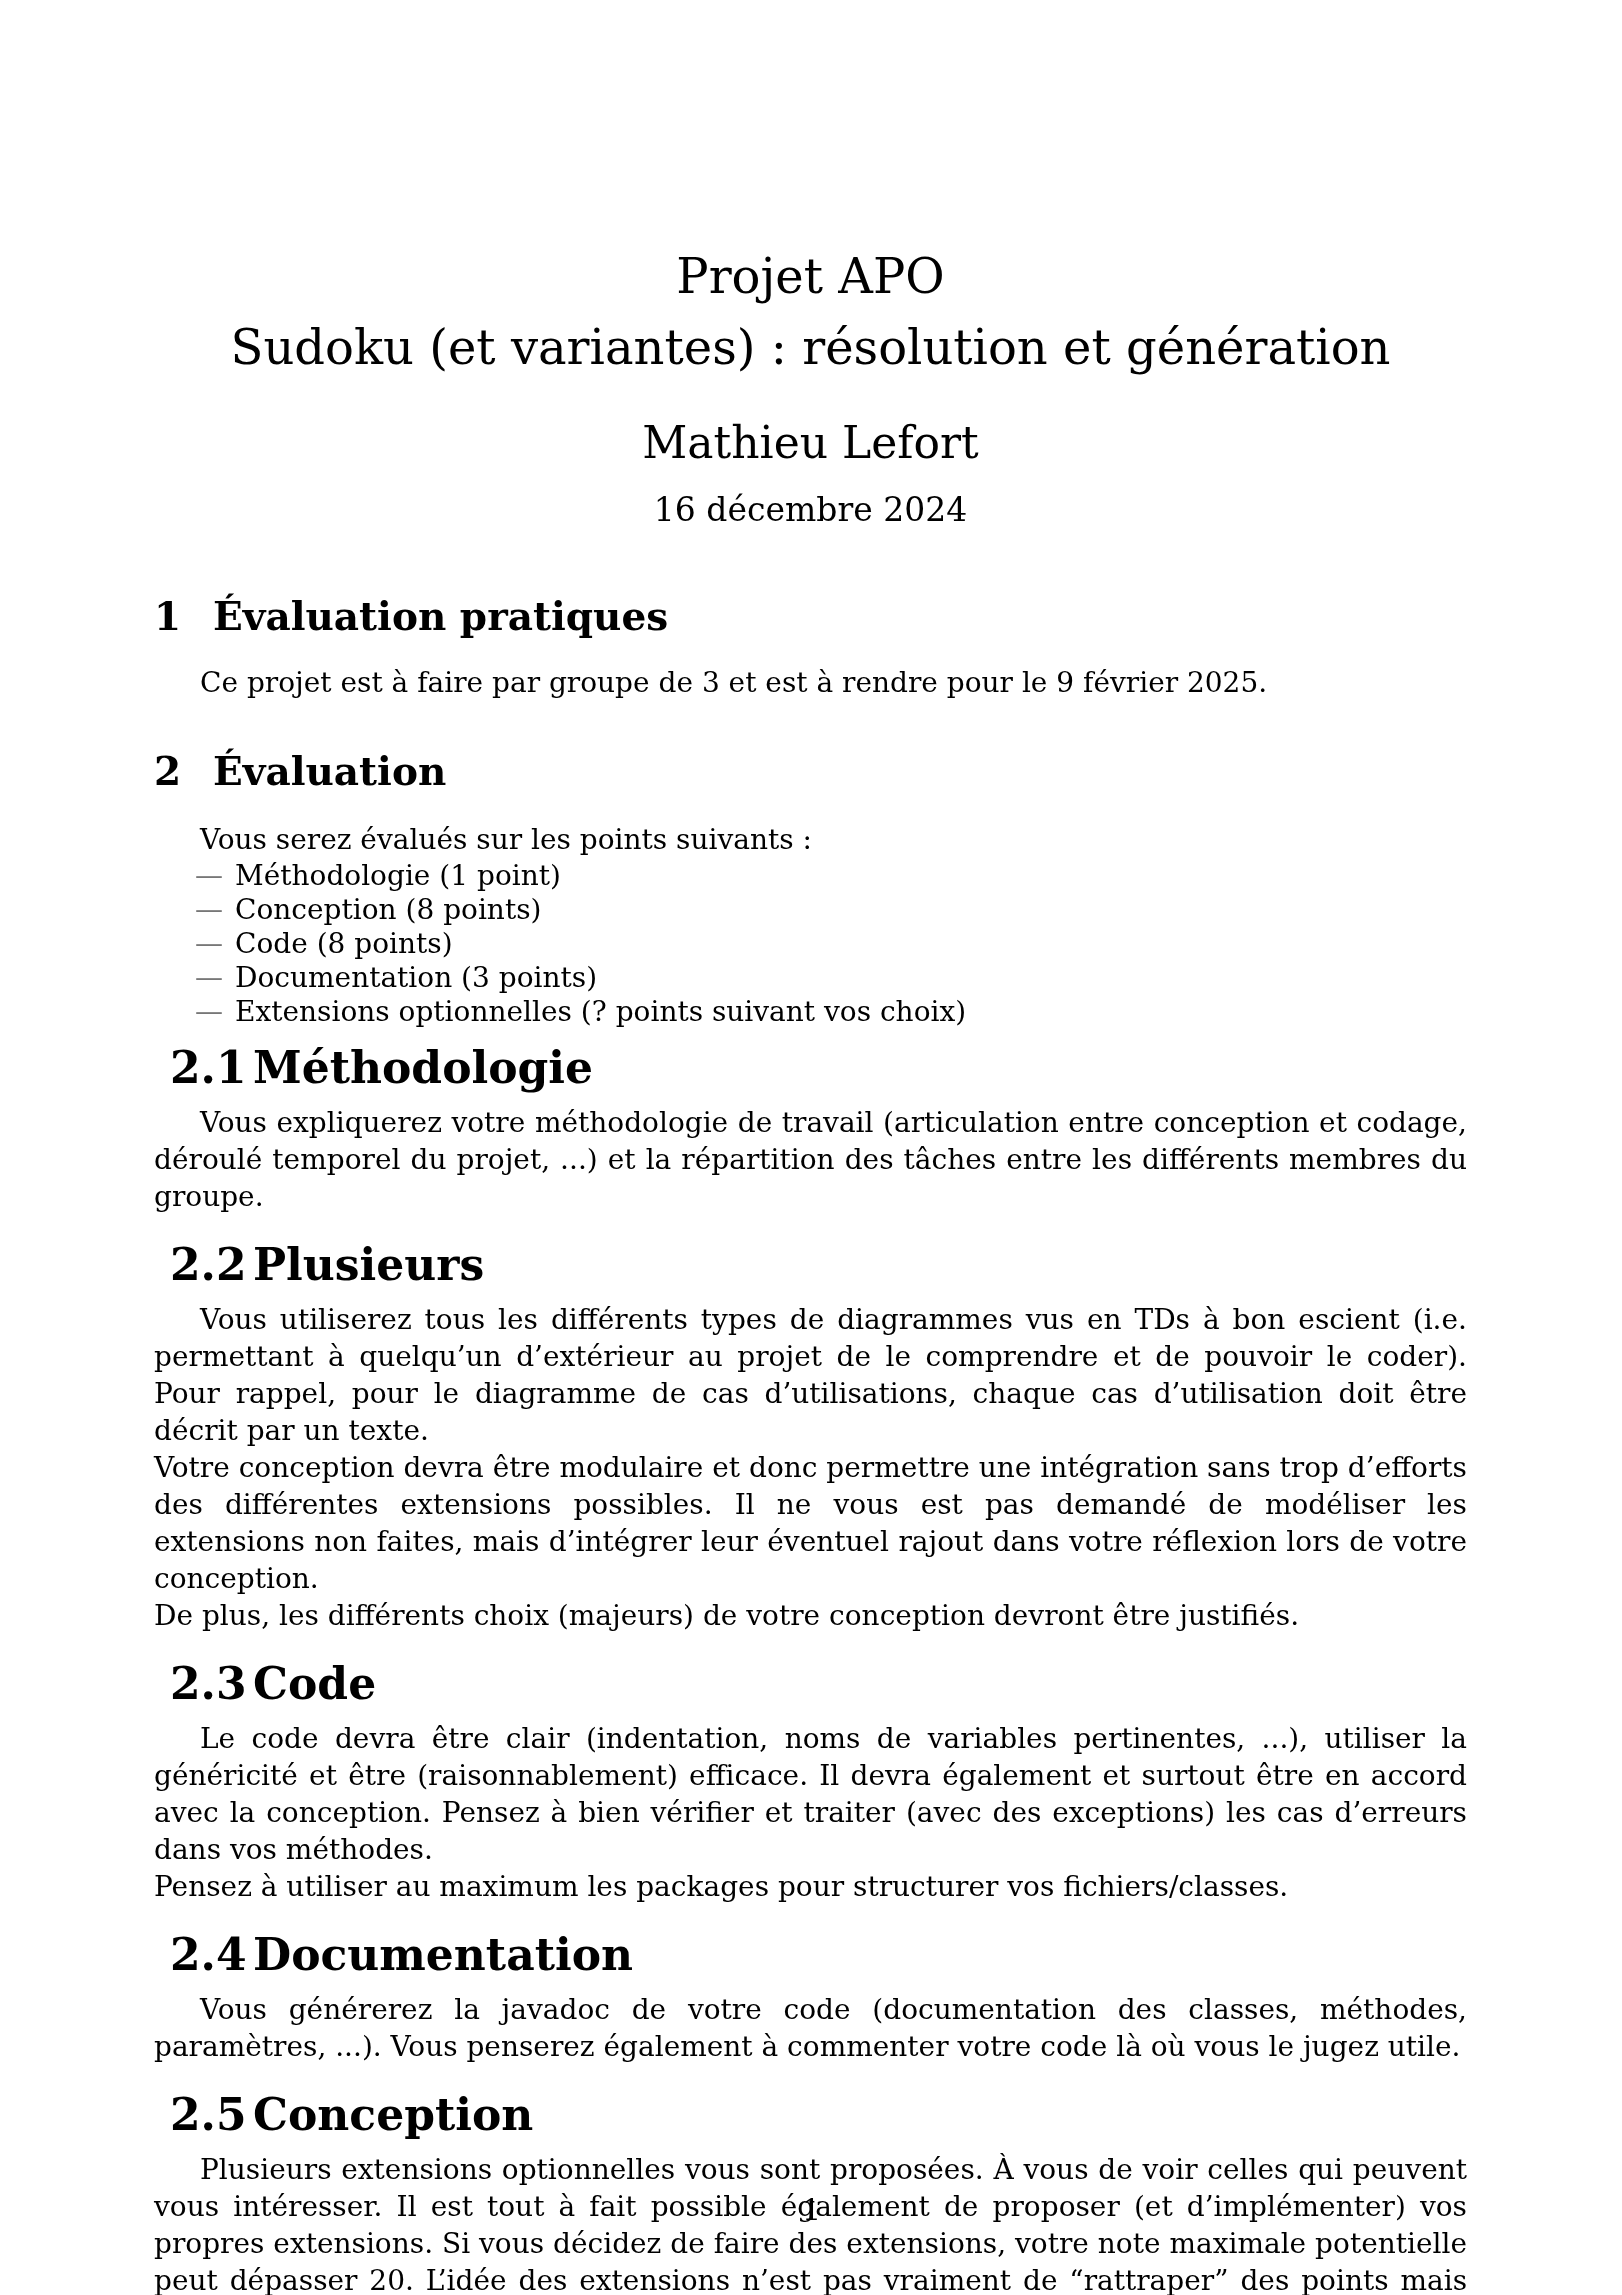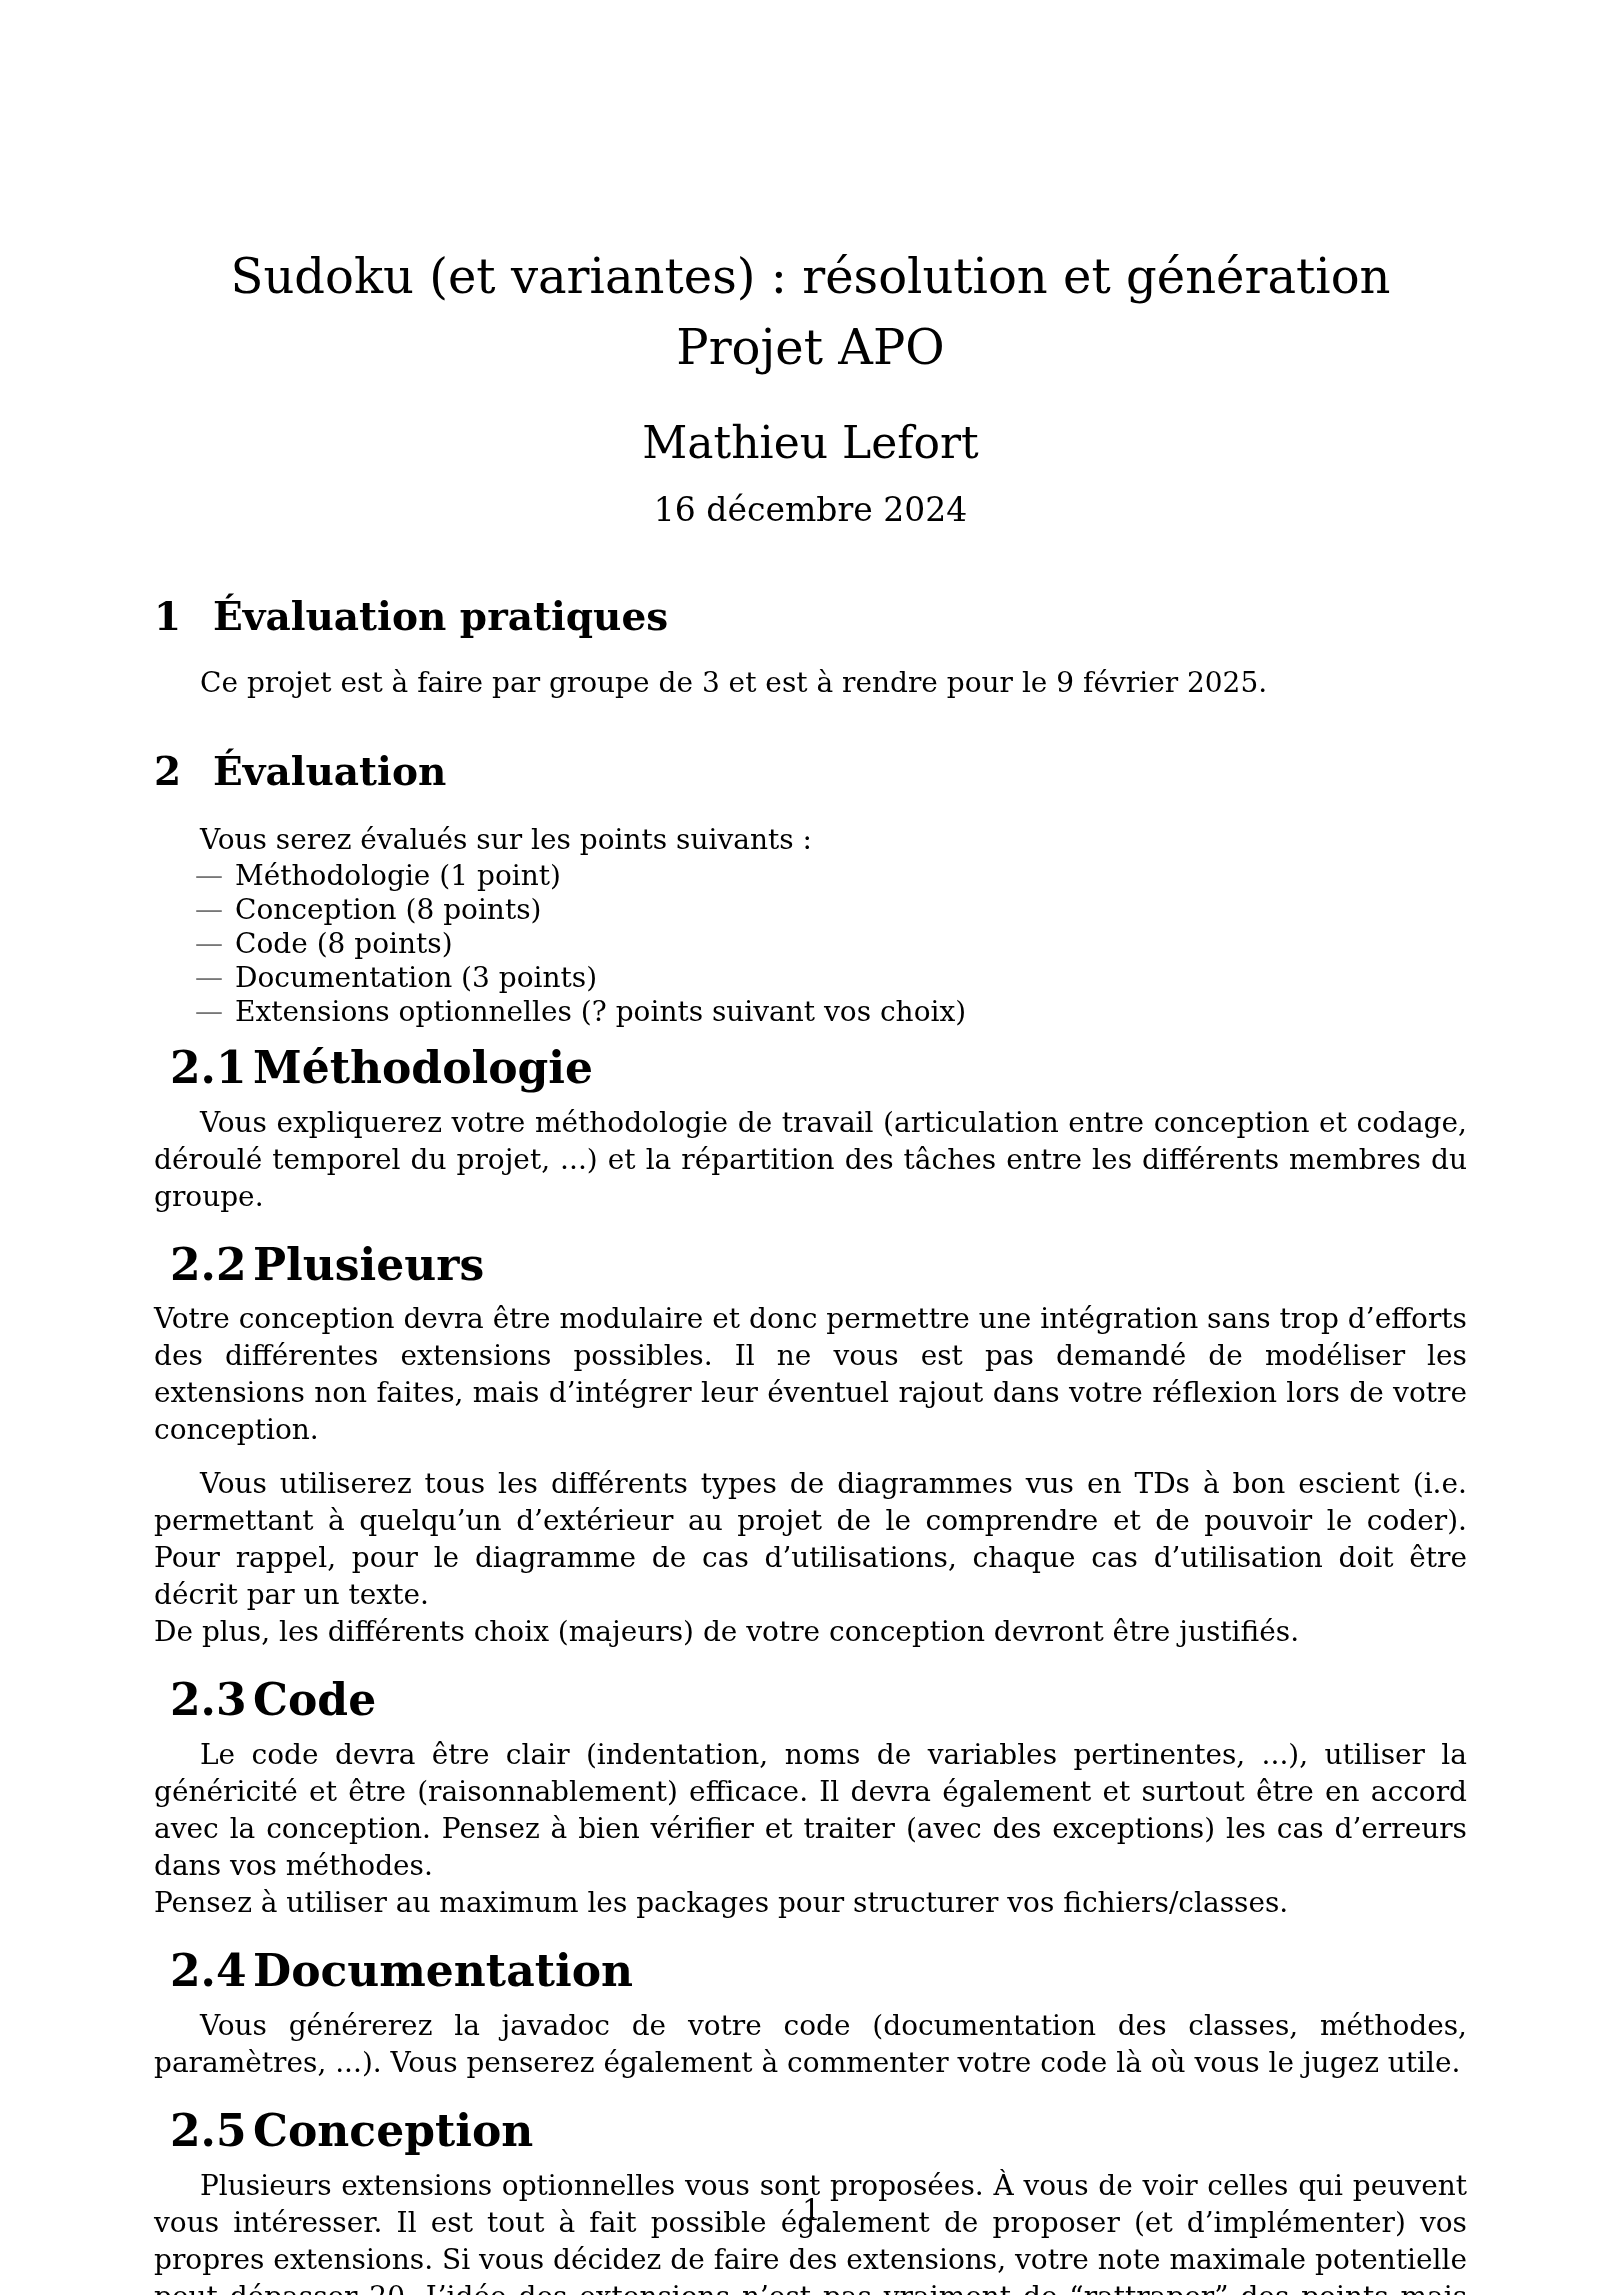--- a/index.html
+++ b/index.html
@@ -96,22 +96,22 @@
     line-height: 34px;
   }
 </style>
 </head>
 <body>
 
 <div class="page">
   <div class="content">
 
     <div class="doc-title">
+      <div>Projet APO</div>
       <div>Sudoku (et variantes) : résolution et génération</div>
-      <div>Projet APO</div>
     </div>
 
     <div class="doc-author">Mathieu Lefort</div>
     <div class="doc-date">16 décembre 2024</div>
 
     <h2 class="sec sec-first">
       <span class="sec-num">1</span><span>Évaluation pratiques</span>
     </h2>
     <p class="par indent par-after-h2">Ce projet est à faire par groupe de 3 et est à rendre pour le 9 février 2025.</p>
 
@@ -144,22 +144,22 @@
     </div>
 
     <h3 class="subsec subsec-after-list">
       <span class="subsec-num">2.1</span><span>Méthodologie</span>
     </h3>
     <p class="par indent par-first">Vous expliquerez votre méthodologie de travail (articulation entre conception et codage, déroulé temporel du projet, ...) et la répartition des tâches entre les différents membres du groupe.</p>
 
     <h3 class="subsec">
       <span class="subsec-num">2.2</span><span>Plusieurs</span>
     </h3>
+    <p class="par indent par-first">Vous utiliserez tous les différents types de diagrammes vus en TDs à bon escient (i.e. permettant à quelqu’un d’extérieur au projet de le comprendre et de pouvoir le coder). Pour rappel, pour le diagramme de cas d’utilisations, chaque cas d’utilisation doit être décrit par un texte.</p>
     <p class="par">Votre conception devra être modulaire et donc permettre une intégration sans trop d’efforts des différentes extensions possibles. Il ne vous est pas demandé de modéliser les extensions non faites, mais d’intégrer leur éventuel rajout dans votre réflexion lors de votre conception.</p>
-    <p class="par indent par-first">Vous utiliserez tous les différents types de diagrammes vus en TDs à bon escient (i.e. permettant à quelqu’un d’extérieur au projet de le comprendre et de pouvoir le coder). Pour rappel, pour le diagramme de cas d’utilisations, chaque cas d’utilisation doit être décrit par un texte.</p>
     <p class="par">De plus, les différents choix (majeurs) de votre conception devront être justifiés.</p>
 
     <h3 class="subsec">
       <span class="subsec-num">2.3</span><span>Code</span>
     </h3>
     <p class="par indent par-first">Le code devra être clair (indentation, noms de variables pertinentes, ...), utiliser la généricité et être (raisonnablement) efficace. Il devra également et surtout être en accord avec la conception. Pensez à bien vérifier et traiter (avec des exceptions) les cas d’erreurs dans vos méthodes.</p>
     <p class="par">Pensez à utiliser au maximum les packages pour structurer vos fichiers/classes.</p>
 
     <h3 class="subsec">
       <span class="subsec-num">2.4</span><span>Documentation</span>

